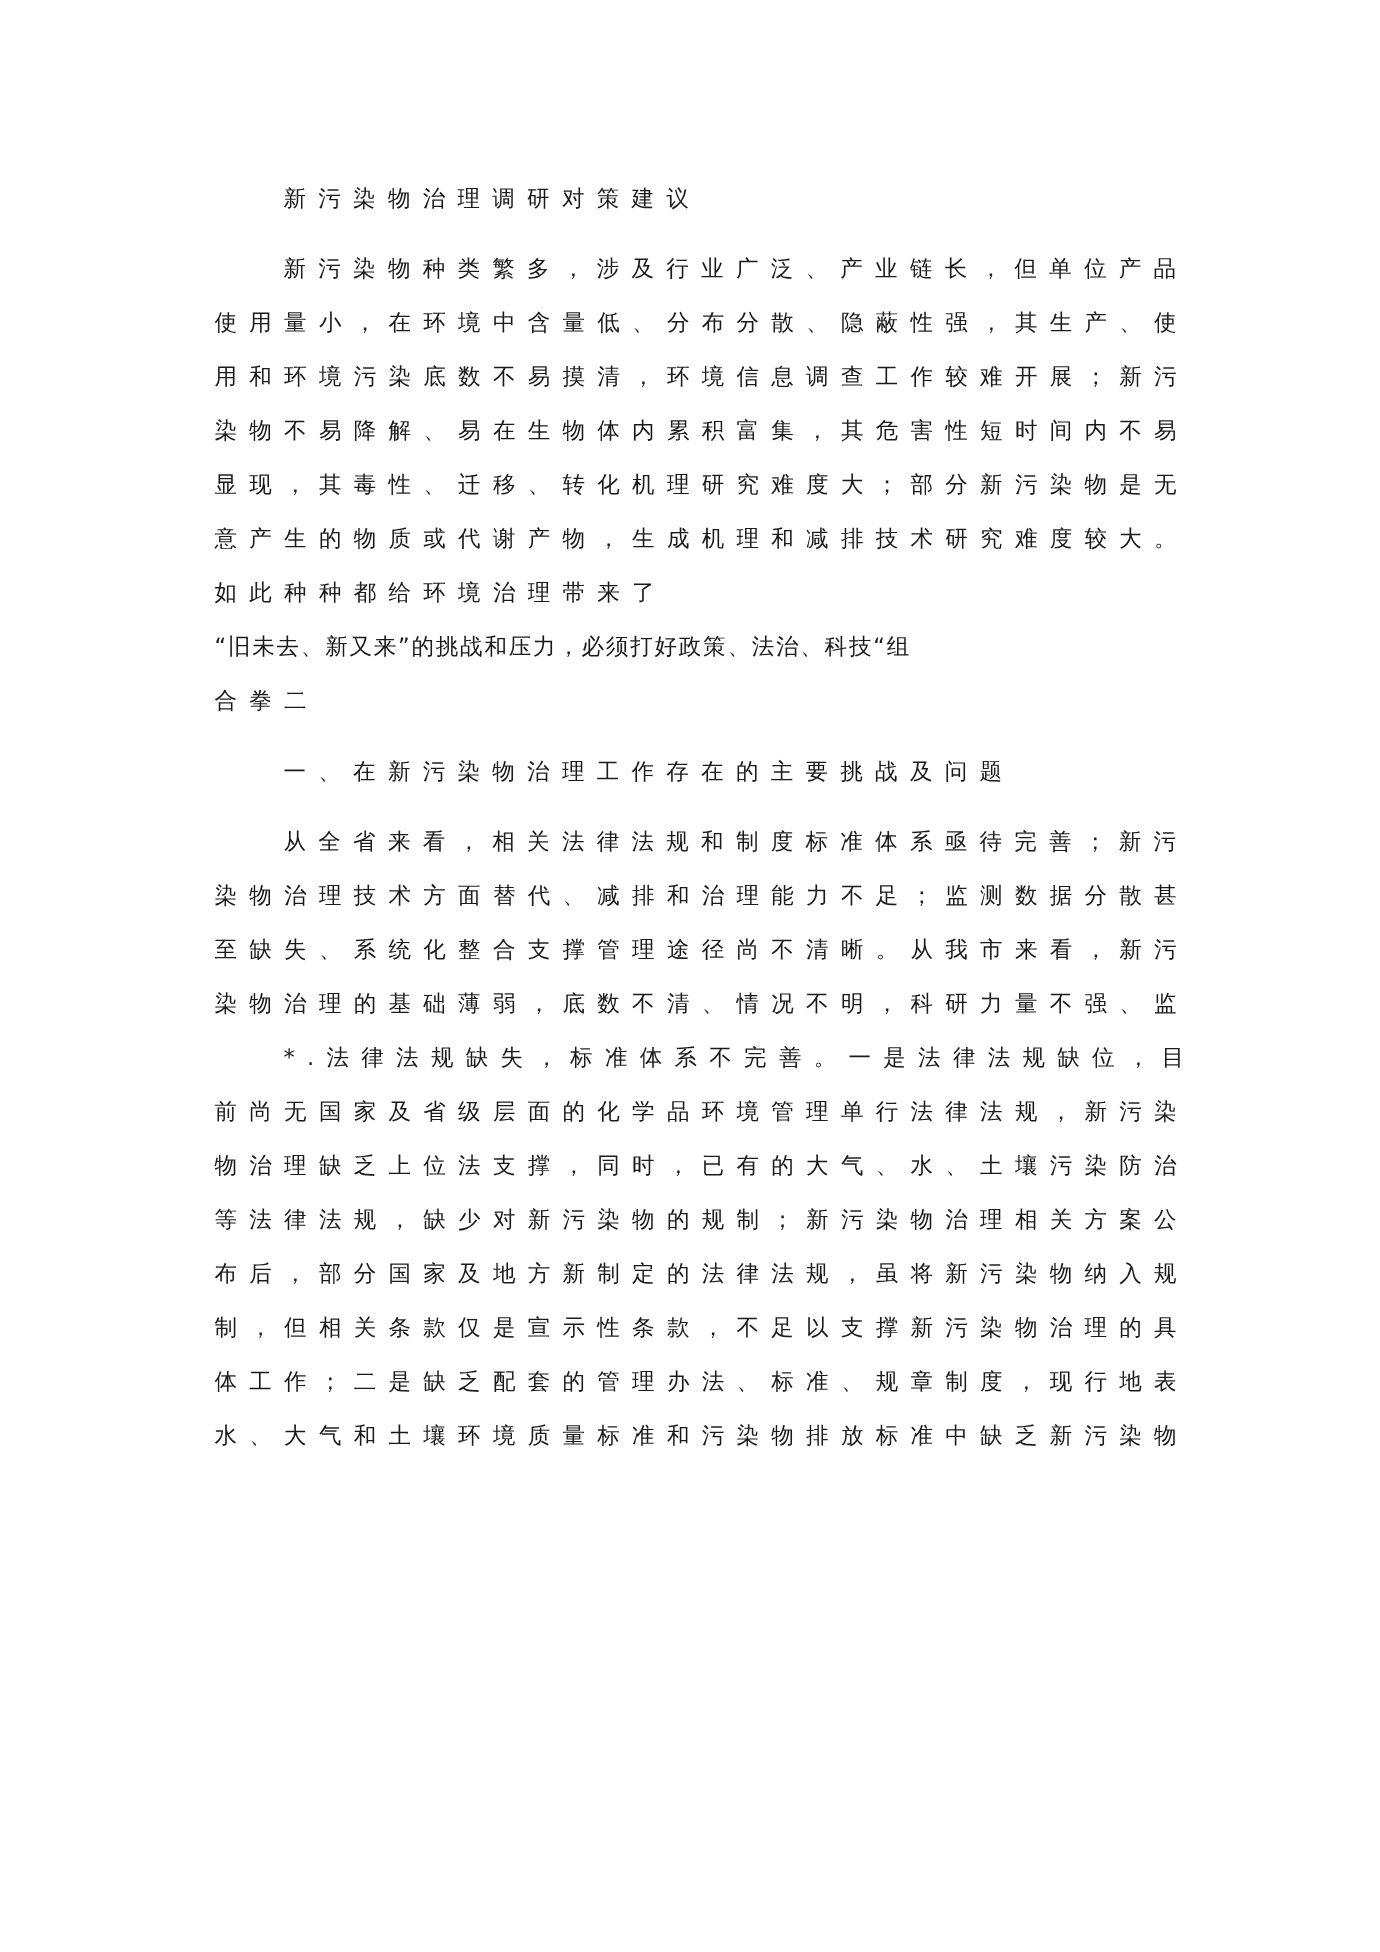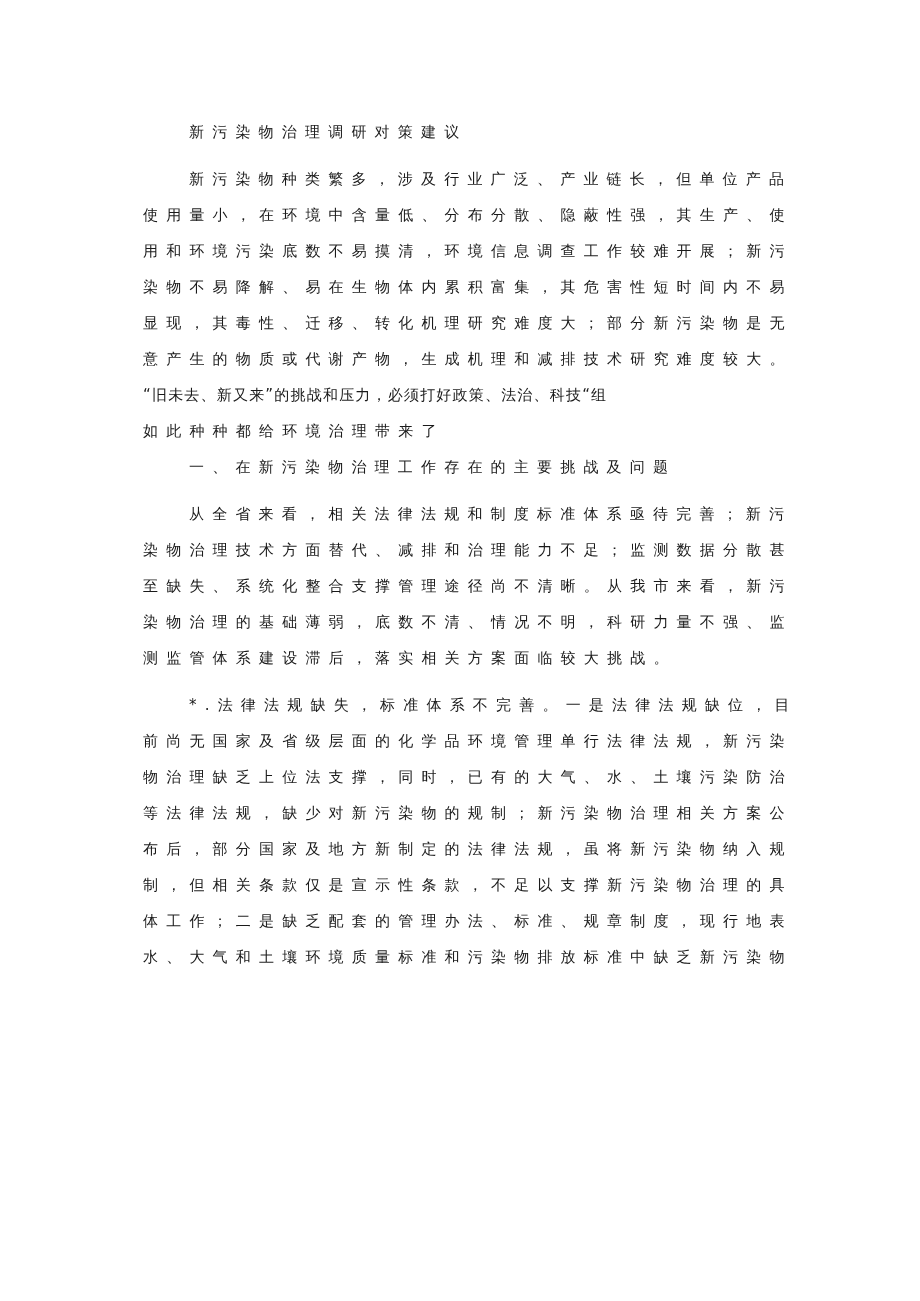--- a/index.html
+++ b/index.html
@@ -40,34 +40,34 @@
 <div class="page">
   <div class="line indent title">新污染物治理调研对策建议</div>
 
   <div>
     <div class="line indent">新污染物种类繁多，涉及行业广泛、产业链长，但单位产品</div>
     <div class="line">使用量小，在环境中含量低、分布分散、隐蔽性强，其生产、使</div>
     <div class="line">用和环境污染底数不易摸清，环境信息调查工作较难开展；新污</div>
     <div class="line">染物不易降解、易在生物体内累积富集，其危害性短时间内不易</div>
     <div class="line">显现，其毒性、迁移、转化机理研究难度大；部分新污染物是无</div>
     <div class="line">意产生的物质或代谢产物，生成机理和减排技术研究难度较大。</div>
+    <div class="line">如此种种都给环境治理带来了</div>
     <div class="line tight">“旧未去、新又来”的挑战和压力，必须打好政策、法治、科技“组</div>
-    <div class="line">如此种种都给环境治理带来了</div>
+    <div class="line gap-after">合拳二</div>
   </div>
 
   <div>
     <div class="line indent gap-after">一、在新污染物治理工作存在的主要挑战及问题</div>
   </div>
 
   <div>
     <div class="line indent">从全省来看，相关法律法规和制度标准体系亟待完善；新污</div>
     <div class="line">染物治理技术方面替代、减排和治理能力不足；监测数据分散甚</div>
     <div class="line">至缺失、系统化整合支撑管理途径尚不清晰。从我市来看，新污</div>
     <div class="line">染物治理的基础薄弱，底数不清、情况不明，科研力量不强、监</div>
-    <div class="line gap-after">测监管体系建设滞后，落实相关方案面临较大挑战。</div>
   </div>
 
   <div>
     <div class="line indent">*.法律法规缺失，标准体系不完善。一是法律法规缺位，目</div>
     <div class="line">前尚无国家及省级层面的化学品环境管理单行法律法规，新污染</div>
     <div class="line">物治理缺乏上位法支撑，同时，已有的大气、水、土壤污染防治</div>
     <div class="line">等法律法规，缺少对新污染物的规制；新污染物治理相关方案公</div>
     <div class="line">布后，部分国家及地方新制定的法律法规，虽将新污染物纳入规</div>
     <div class="line">制，但相关条款仅是宣示性条款，不足以支撑新污染物治理的具</div>
     <div class="line">体工作；二是缺乏配套的管理办法、标准、规章制度，现行地表</div>

